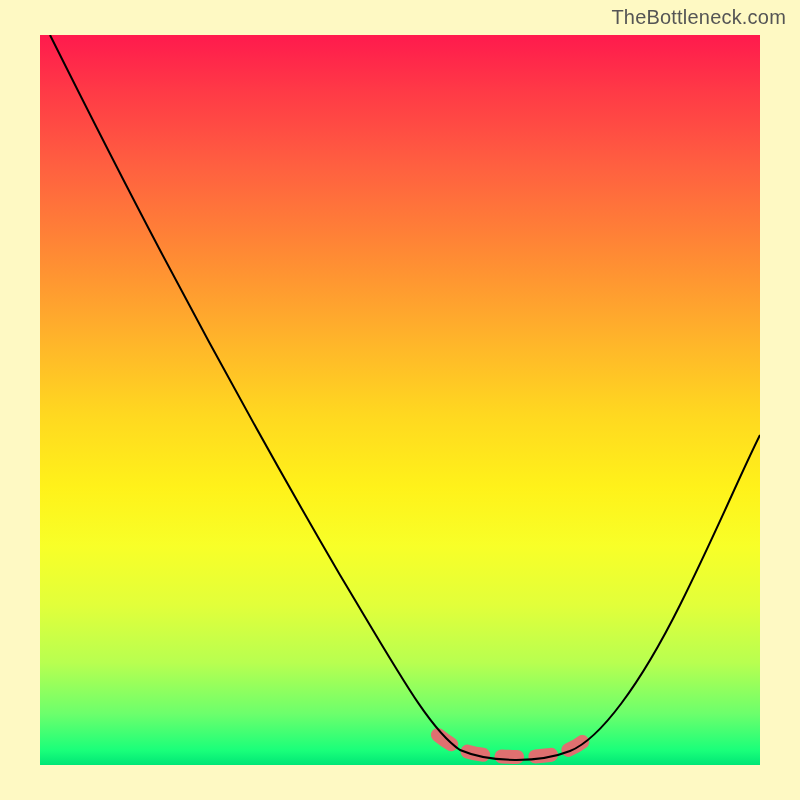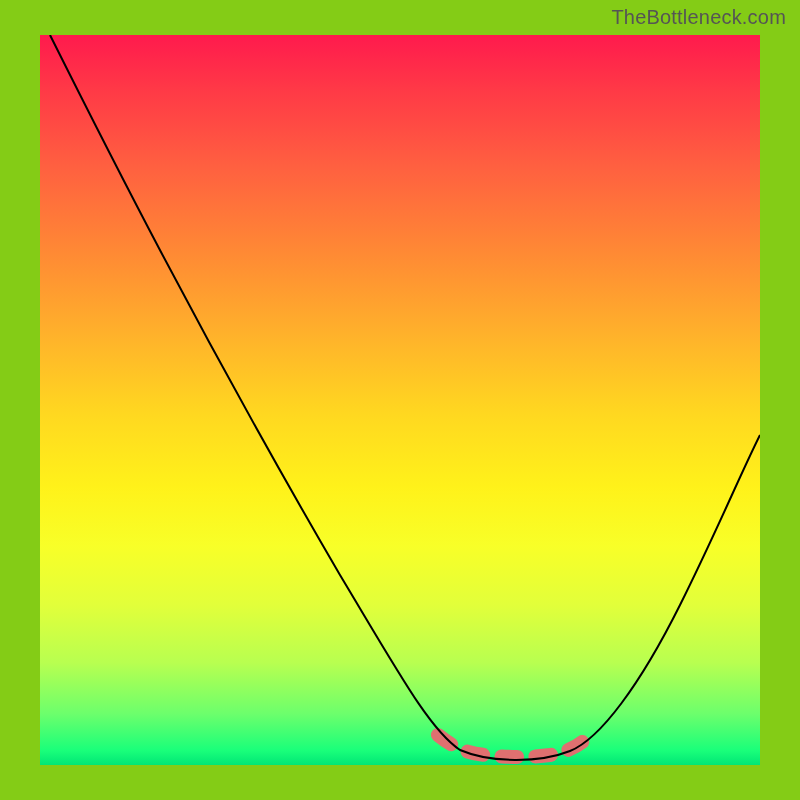--- a/index.html
+++ b/index.html
@@ -8,21 +8,21 @@
     width: 800px;
     height: 800px;
     background: #000;
     overflow: hidden;
     font-family: Arial, Helvetica, sans-serif;
   }
   .frame {
     position: relative;
     width: 800px;
     height: 800px;
-    background: #84cc16;
+    background: #fef9c3;
   }
   .watermark {
     position: absolute;
     top: 6px;
     right: 14px;
     color: #555;
     font-size: 20px;
     font-weight: 500;
     letter-spacing: 0.2px;
     z-index: 5;

